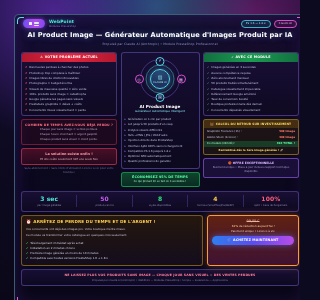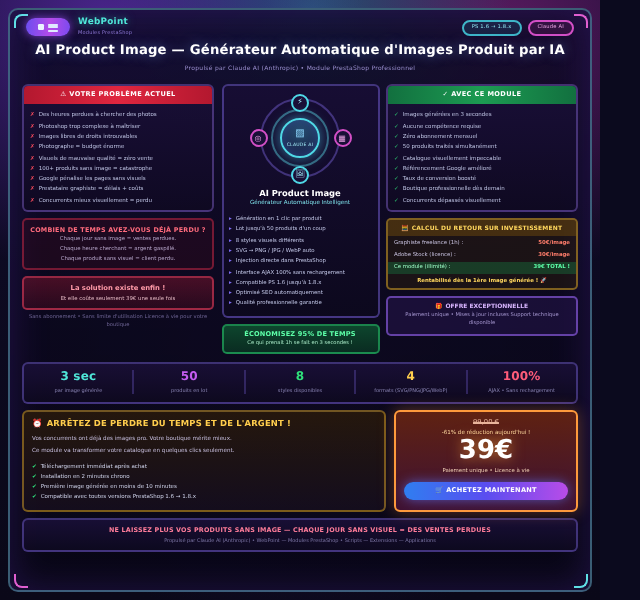--- a/index.html
+++ b/index.html
@@ -12,21 +12,21 @@
     line-height:1.35;
   }
   .page {
     position:relative; width:300px; height:300px;
     background:
       radial-gradient(circle at 18% 4%, rgba(120,60,220,.55), transparent 34%),
       radial-gradient(circle at 52% 2%, rgba(40,180,200,.40), transparent 30%),
       radial-gradient(circle at 84% 6%, rgba(190,50,170,.42), transparent 32%),
       radial-gradient(circle at 50% 60%, rgba(60,30,130,.35), transparent 60%),
       linear-gradient(180deg,#120a2c 0%,#0d0a22 40%,#0a0818 100%);
-    padding:4px;
+    padding:14px;
   }
   .frame {
     position:relative; width:292px; height:292px;
     border:0.6px solid rgba(120,200,230,.45);
     border-radius:5px;
     background:linear-gradient(180deg,rgba(14,10,38,.86),rgba(9,7,22,.94));
     overflow:hidden;
     box-shadow:inset 0 0 18px rgba(80,40,160,.35);
   }
   .corner { position:absolute; width:7px; height:7px; border:0.7px solid #5fe0e6; }
@@ -508,21 +508,20 @@
           <li>
               <span class="mk mk-v">✔</span>
               <span>Compatible avec toutes versions PrestaShop 1.6 → 1.8.x</span>
             </li>
         </ul>
       </div>
 
       <div class="price">
         <div class="old">99,00 €</div>
         <div class="disc">-61% de réduction aujourd'hui !</div>
-        <div class="big">39€</div>
         <div class="terms">Paiement unique • Licence à vie</div>
         <button class="buy">
           <span>🛒</span>
           <span>ACHETEZ MAINTENANT</span>
         </button>
       </div>
     </div>
 
     <div class="footer">
       <div class="t">NE LAISSEZ PLUS VOS PRODUITS SANS IMAGE — CHAQUE JOUR SANS VISUEL = DES VENTES PERDUES</div>

